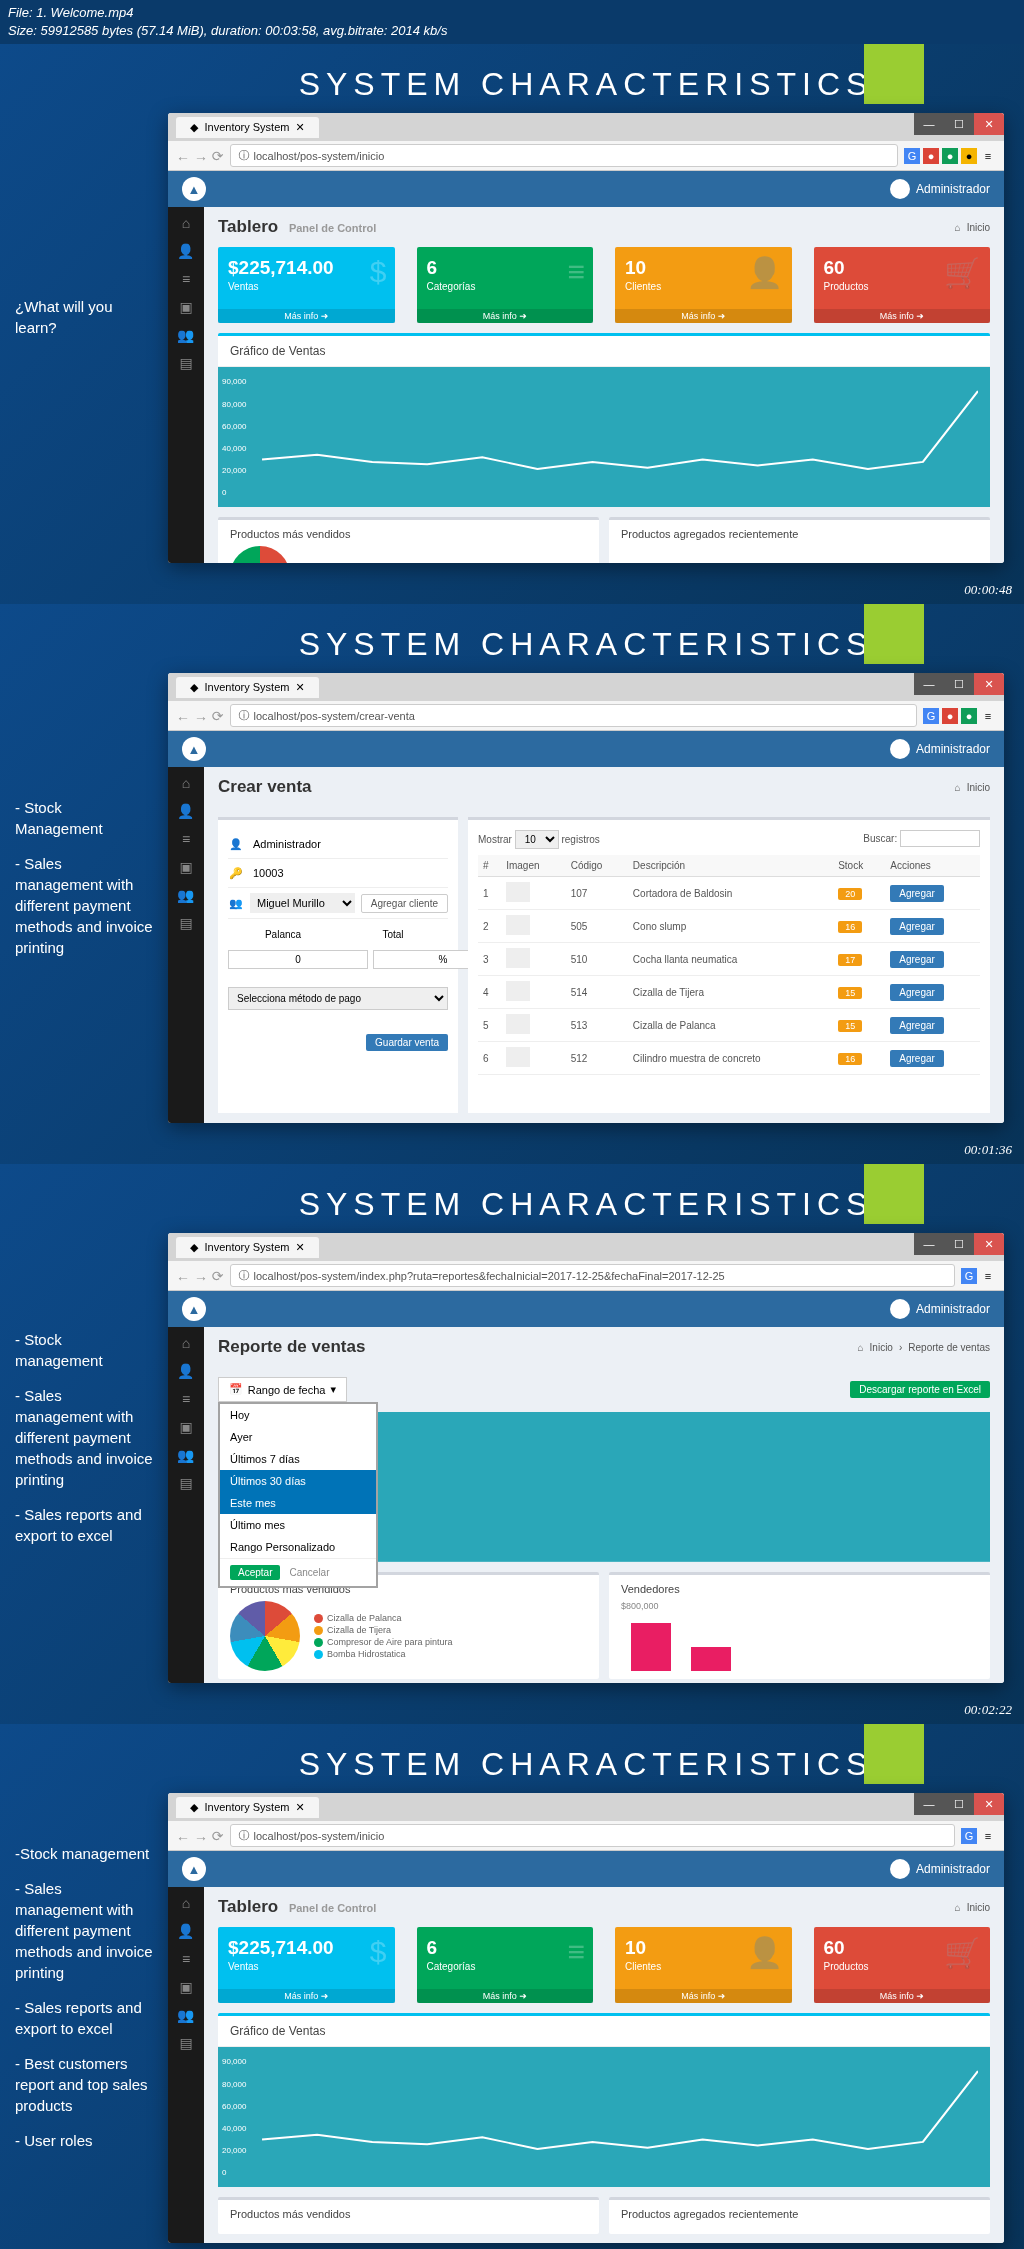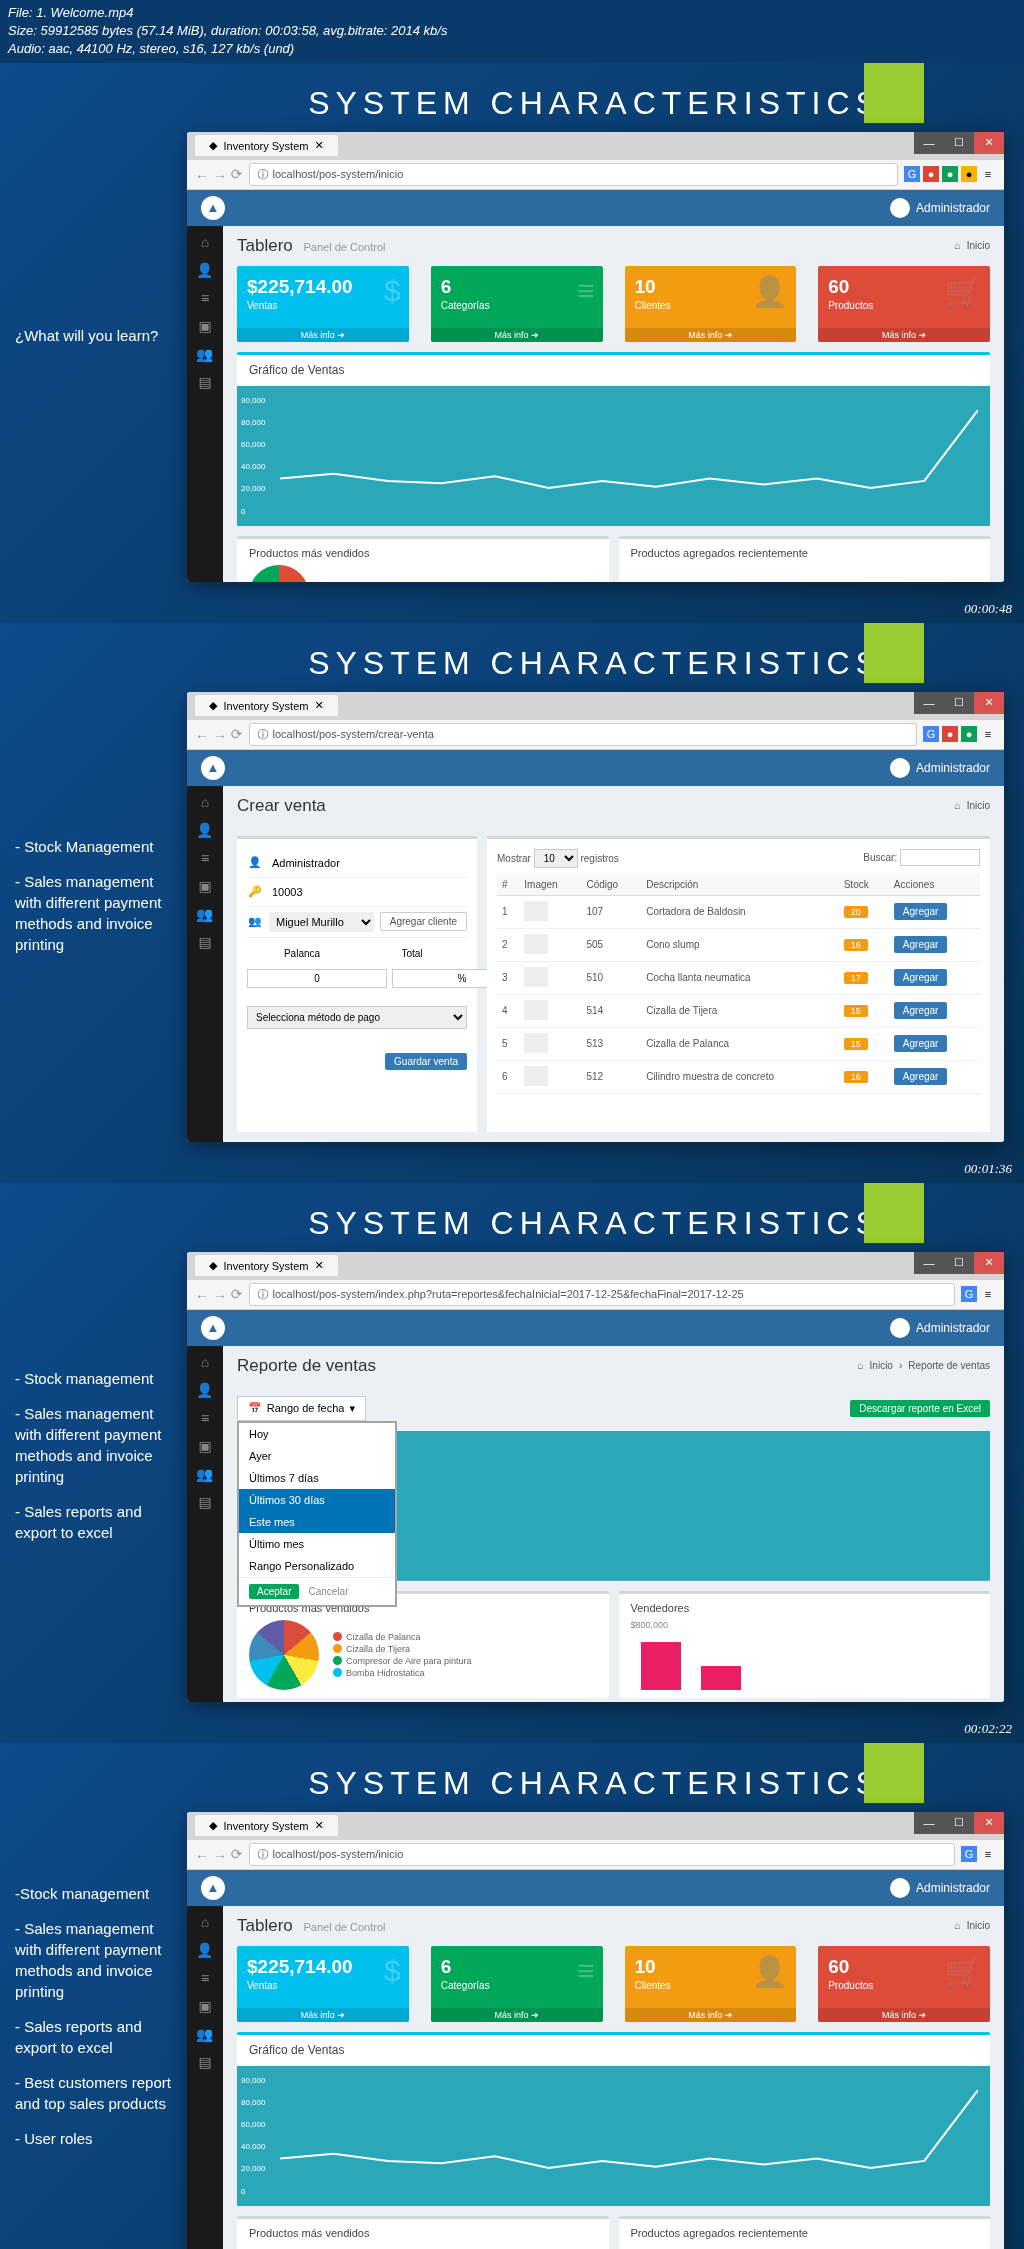--- a/index.html
+++ b/index.html
@@ -1,21 +1,21 @@
 <!DOCTYPE html>
 <html><head>
 <meta charset="utf-8">
 <style>
 *{box-sizing:border-box;margin:0;padding:0;font-family:Arial,sans-serif}
 body{background:#0a3a6a;width:1024px}
 .meta{color:#fff;font-size:13px;font-style:italic;padding:4px 8px;line-height:1.4;font-family:'Times New Roman',serif}
 .slide{position:relative;height:560px;background:linear-gradient(135deg,#0d4a8a 0%,#083358 100%);overflow:hidden}
 .slide::before{content:'';position:absolute;top:0;right:100px;width:60px;height:60px;background:#9acd32}
 .slide-inner{display:flex;height:100%}
-.slide-left{width:187px;padding:15px;color:#fff;font-size:15px;display:flex;flex-direction:column;justify-content:center}
+.slide-left{width:168px;padding:15px;color:#fff;font-size:15px;display:flex;flex-direction:column;justify-content:center}
 .slide-left p{margin-bottom:14px;line-height:1.4}
 .slide-right{flex:1;padding:10px 20px 10px 0;display:flex;flex-direction:column}
 .slide-title{color:#fff;font-size:32px;text-align:center;letter-spacing:6px;font-weight:300;margin:12px 0 10px}
 .timestamp{position:absolute;bottom:6px;right:12px;color:#fff;font-size:13px;font-style:italic;font-family:'Times New Roman',serif}
 .browser{background:#f5f5f5;border-radius:3px;box-shadow:0 5px 20px rgba(0,0,0,0.4);height:450px;display:flex;flex-direction:column;overflow:hidden}
 .br-tabs{background:#d4d4d4;height:28px;display:flex;align-items:center;padding:0 8px;font-size:11px}
 .br-tab{background:#f5f5f5;padding:4px 14px;border-radius:3px 3px 0 0;display:flex;align-items:center;gap:6px}
 .br-addr{background:#f5f5f5;height:30px;display:flex;align-items:center;padding:0 8px;gap:6px;border-bottom:1px solid #ccc}
 .br-nav{display:flex;gap:4px;color:#999;font-size:14px}
 .br-url{flex:1;background:#fff;border:1px solid #ccc;border-radius:3px;padding:3px 8px;font-size:11px;color:#555;display:flex;align-items:center;gap:4px}
@@ -29,21 +29,21 @@
 .app{flex:1;display:flex;flex-direction:column;overflow:hidden}
 .topbar{background:#2c6aa0;height:36px;display:flex;align-items:center;justify-content:space-between;padding:0 14px;color:#fff;font-size:12px}
 .topbar .logo{width:24px;height:24px;background:#fff;border-radius:50%;display:flex;align-items:center;justify-content:center;color:#2c6aa0;font-size:13px}
 .topbar .user{display:flex;align-items:center;gap:6px}
 .topbar .user .av{width:20px;height:20px;background:#fff;border-radius:50%}
 .app-body{flex:1;display:flex;overflow:hidden}
 .sidebar{width:36px;background:#1a1a1a;display:flex;flex-direction:column;align-items:center;padding-top:8px;gap:12px}
 .sidebar span{color:#888;font-size:14px;cursor:pointer}
 .content{flex:1;background:#ecf0f5;overflow:hidden;display:flex;flex-direction:column}
 .pg-head{padding:10px 14px;display:flex;justify-content:space-between;align-items:center}
-.pg-head h2{font-size:17px;font-weight:400;color:#333}
+.pg-head h2{font-size:17px;font-weight:700;color:#333}
 .pg-head .sub{font-size:11px;color:#999;margin-left:6px}
 .pg-bc{font-size:10px;color:#555;display:flex;gap:6px}
 .cards{display:flex;gap:22px;padding:0 14px}
 .card{flex:1;color:#fff;border-radius:2px;padding:10px;position:relative;height:76px}
 .card .val{font-size:19px;font-weight:bold}
 .card .lbl{font-size:10px;margin-top:2px}
 .card .more{position:absolute;bottom:0;left:0;right:0;background:rgba(0,0,0,0.12);font-size:9px;padding:2px 8px;text-align:center}
 .card .ico{position:absolute;right:8px;top:8px;font-size:30px;opacity:0.25}
 .c-blue{background:#00c0ef}
 .c-green{background:#00a65a}
@@ -98,21 +98,20 @@
 .pie-multi{width:70px;height:70px;border-radius:50%;background:conic-gradient(#dd4b39 0 50deg,#f39c12 50deg 100deg,#ffeb3b 100deg 150deg,#00a65a 150deg 210deg,#00c0ef 210deg 260deg,#3c8dbc 260deg 310deg,#605ca8 310deg 360deg)}
 .bar-chart{display:flex;align-items:flex-end;gap:20px;height:60px;padding:0 10px}
 .bar-chart div{width:40px;background:#e91e63}
 </style>
 </head>
 <body>
 
 <div class="meta">
   <div>File: 1. Welcome.mp4</div>
   <div>Size: 59912585 bytes (57.14 MiB), duration: 00:03:58, avg.bitrate: 2014 kb/s</div>
-  <div>Audio: aac, 44100 Hz, stereo, s16, 127 kb/s (und)</div>
 </div>
 
 <div class="slide">
   <div class="slide-inner">
     <div class="slide-left">
         <p>¿What will you learn?</p>
       </div>
     <div class="slide-right">
       <div class="slide-title">SYSTEM CHARACTERISTICS</div>
       <div class="browser" style="position:relative">

